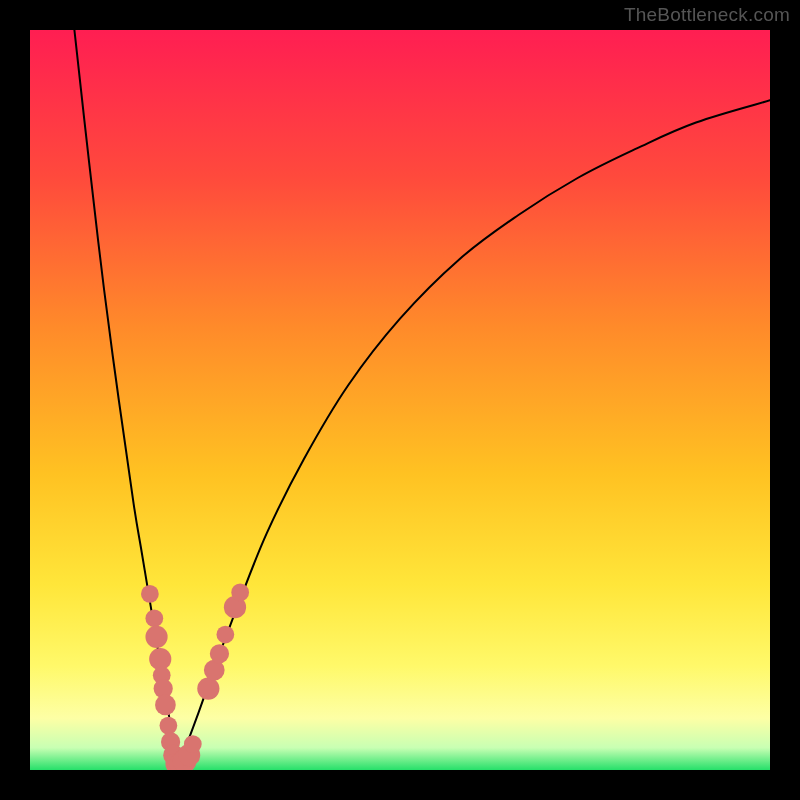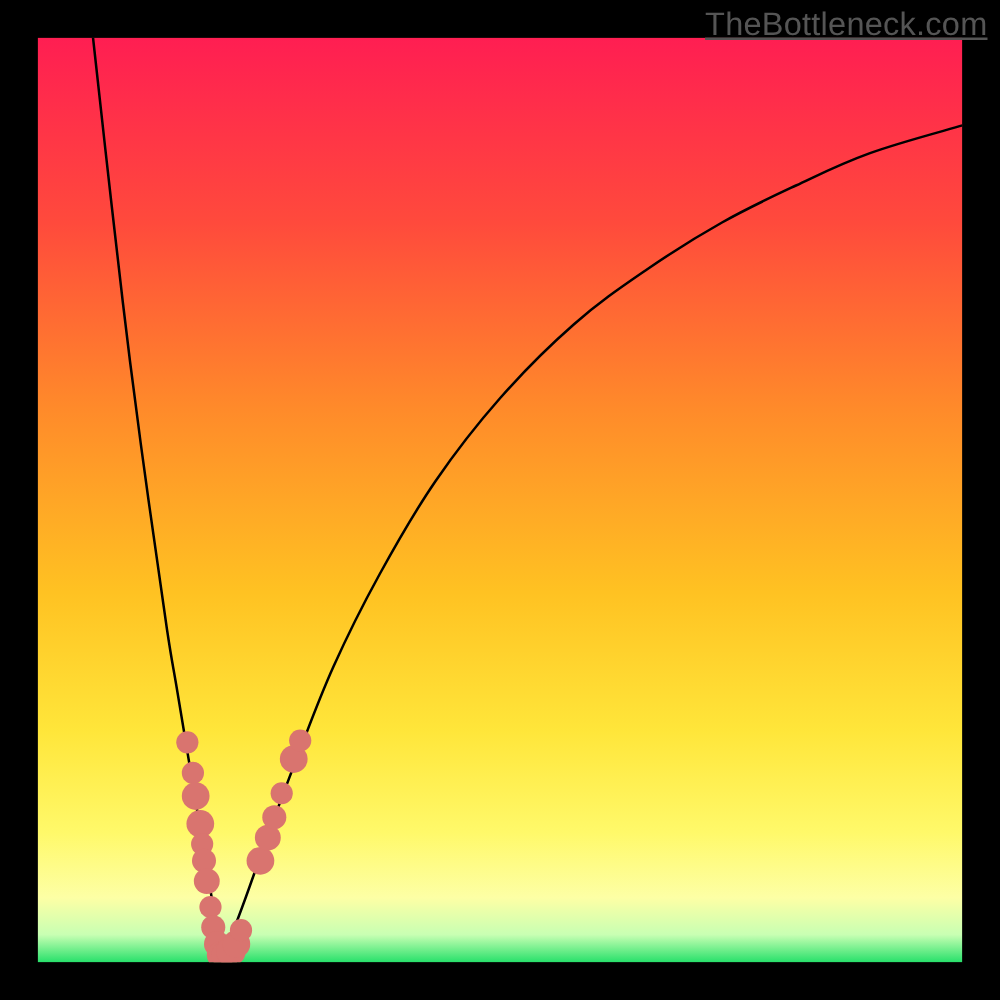--- a/index.html
+++ b/index.html
@@ -32,27 +32,26 @@
     left: 0;
     top: 0;
     width: 740px;
     height: 740px;
     display: block;
   }
   .watermark {
     position: absolute;
     top: 4px;
     right: 10px;
-    font-size: 26px;
+    font-size: 19px;
     font-weight: 500;
     color: #555555;
     letter-spacing: 0.2px;
     pointer-events: none;
     user-select: none;
-    text-decoration: underline;
   }
 </style>
 </head>
 <body>
 
 <div class="frame">
 
   <div class="plot-area">
     <svg class="plot-svg" viewBox="0 0 740 740" preserveAspectRatio="none">
       <defs>

